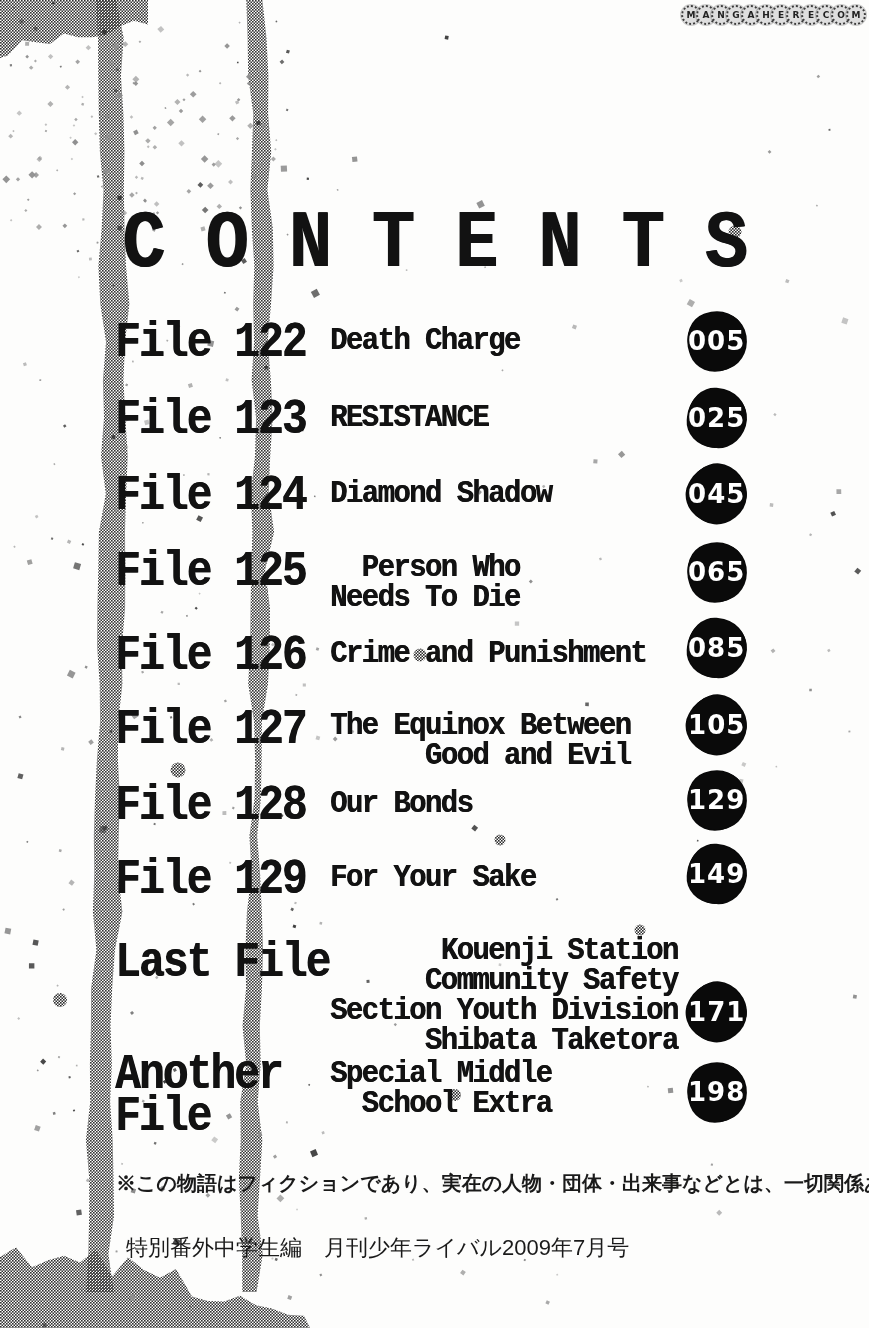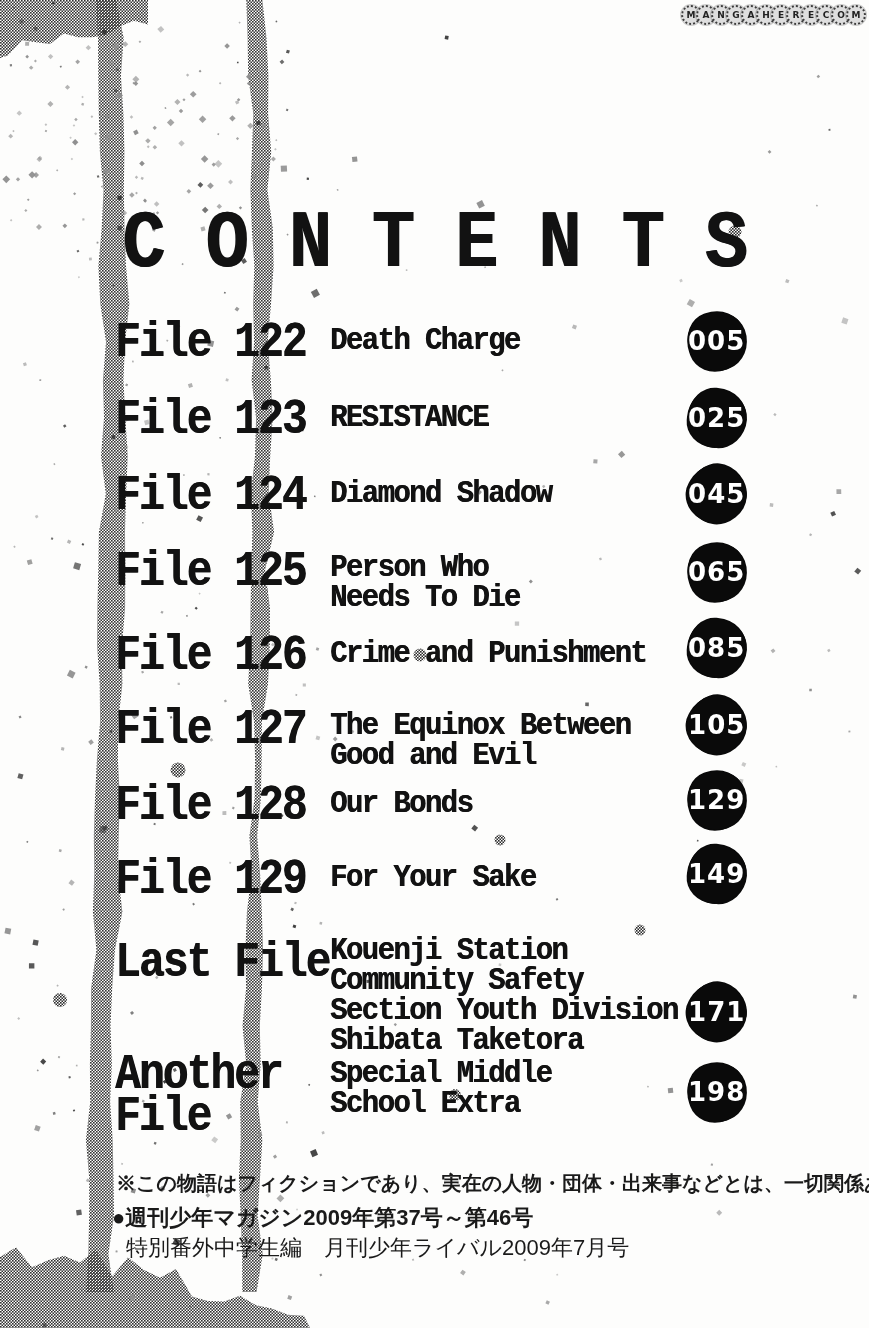--- a/index.html
+++ b/index.html
@@ -30,21 +30,21 @@
   }
 
   
   .toc-entry{position:absolute;left:115px;width:645px;}
   .file-label{
     position:absolute;left:0;top:0;
     font:700 43px/34px "Liberation Mono",monospace;letter-spacing:-2px;
     transform:scaleY(1.18);transform-origin:0 0;white-space:nowrap;
     text-shadow:0.6px 0 0 currentColor;
   }
-  .chapter-title{position:absolute;left:215px;top:2px;}
+  .chapter-title{position:absolute;left:215px;top:2px;text-align:right;}
   .chapter-line{
     font:700 29px/30px "Liberation Mono",monospace;letter-spacing:-1.6px;
     transform:scaleY(1.1);transform-origin:0 0;white-space:nowrap;
     text-shadow:0.5px 0 0 currentColor;
   }
   .page-badge{
     position:absolute;left:573px;width:58px;height:58px;
     background:#0a0a0a;border-radius:46% 54% 50% 50%/52% 48% 55% 45%;
     display:flex;align-items:center;justify-content:center;
     box-shadow:1px 1px 0 #0a0a0a,-1px 1px 0 #0a0a0a,0 -1px 0 #0a0a0a;
@@ -551,16 +551,15 @@
             <div class="chapter-line">Special Middle</div>
             <div class="chapter-line">School Extra</div>
           </div>
           <div class="page-badge" style="top: 7px; transform: rotate(-20deg);">
             <span style="transform: rotate(20deg); display: inline-block;">198</span>
           </div>
         </div>
       </div>
 
     <div class="jp disclaimer">※この物語はフィクションであり、実在の人物・団体・出来事などとは、一切関係ありません。</div>
-    <div class="jp credit-1">●週刊少年マガジン2009年第37号～第46号</div>
     <div class="jp credit-2">特別番外中学生編　月刊少年ライバル2009年7月号</div>
   </div>
 </div>
 
 </body></html>

